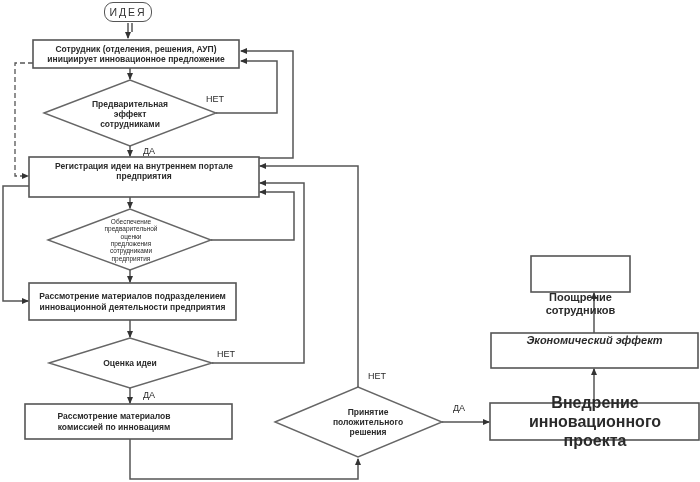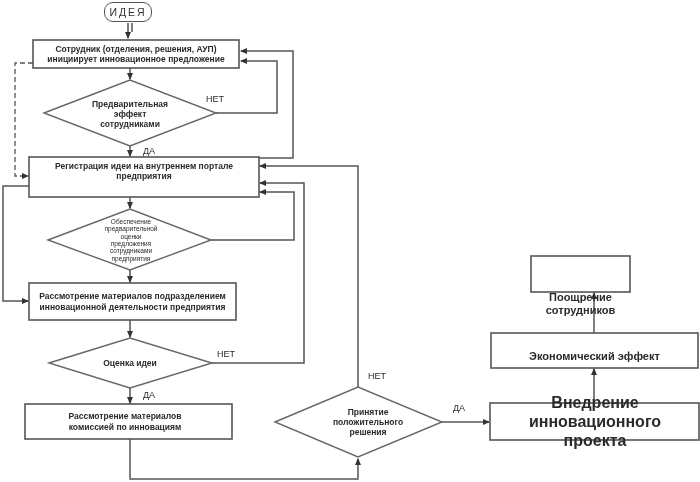--- a/index.html
+++ b/index.html
@@ -83,24 +83,24 @@
 </svg>
 
 <div class="idea">ИДЕЯ</div>
 
 <div class="lbl s8" style="left:33px;top:40px;width:206px;height:28px;">Сотрудник (отделения, решения, АУП) инициирует инновационное предложение</div>
 <div class="lbl s8" style="left:95px;top:96px;width:70px;height:36px;">Предварительная эффект сотрудниками</div>
 <div class="lbl s8" style="left:40px;top:157px;width:208px;height:28px;">Регистрация идеи на внутреннем портале предприятия</div>
 <div class="lbl s6" style="left:100px;top:216px;width:62px;height:48px;">Обеспечение предварительной оценки предложения сотрудниками предприятия</div>
 <div class="lbl s8" style="left:35px;top:283px;width:195px;height:37px;">Рассмотрение материалов подразделением инновационной деятельности предприятия</div>
 <div class="lbl s8" style="left:80px;top:353px;width:100px;height:20px;">Оценка идеи</div>
-<div class="lbl s8" style="left:45px;top:404px;width:160px;height:35px;">Рассмотрение материалов комиссией по инновациям</div>
+<div class="lbl s8" style="left:34px;top:404px;width:160px;height:35px;">Рассмотрение материалов комиссией по инновациям</div>
 <div class="lbl s8" style="left:328px;top:404px;width:80px;height:36px;">Принятие положительного решения</div>
 <div class="lbl s12" style="left:505px;top:403px;width:180px;height:37px;">Внедрение инновационного проекта</div>
-<div class="lbl s11" style="left:491px;top:336px;width:207px;height:41px;">Экономический эффект</div>
+<div class="lbl s11" style="left:491px;top:320px;width:207px;height:41px;font-style:italic;">Экономический эффект</div>
 <div class="lbl s11" style="left:531px;top:256px;width:99px;height:36px;margin-top:30px;">Поощрение сотрудников</div>
 
 <div class="tag" style="left:206px;top:94px;">НЕТ</div>
 <div class="tag" style="left:143px;top:146px;">ДА</div>
 <div class="tag" style="left:217px;top:349px;">НЕТ</div>
 <div class="tag" style="left:143px;top:390px;">ДА</div>
 <div class="tag" style="left:368px;top:371px;">НЕТ</div>
 <div class="tag" style="left:453px;top:403px;">ДА</div>
 
 </body></html>

